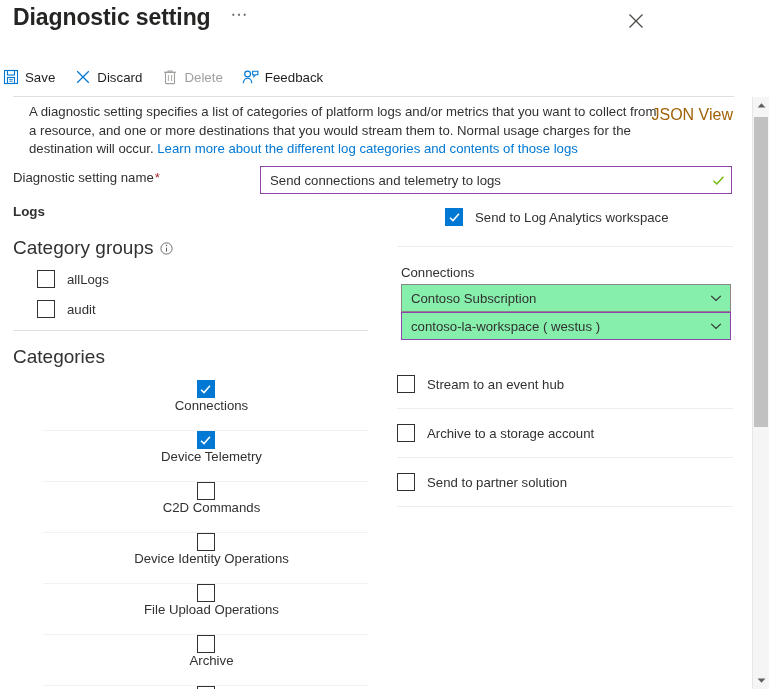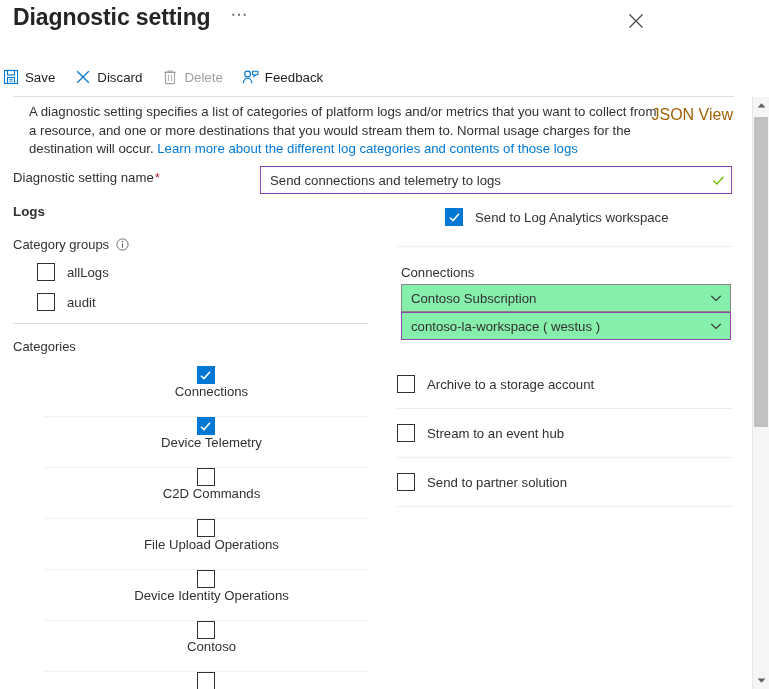--- a/index.html
+++ b/index.html
@@ -181,21 +181,21 @@
     top: 204px;
     width: 358px;
   }
   .section-h {
     font-size: 13.4px;
     font-weight: 700;
     color: #323130;
     margin: 0 0 18px 0;
   }
   .sub-h {
-    font-size: 13px;
+    font-size: 19px;
     color: #323130;
     display: flex;
     align-items: center;
   }
   .info-icon {
     display: inline-flex;
     margin-left: 7px;
     color: #605e5c;
   }
 
@@ -483,41 +483,41 @@
           <span class="cb-label">C2D Commands</span>
         </div>
         <div class="row-sep"></div>
       </div>
 
       <div class="cat-item">
         <div class="cb-row">
           <span class="cb">
             
           </span>
+          <span class="cb-label">Device Identity Operations</span>
+        </div>
+        <div class="row-sep"></div>
+      </div>
+
+      <div class="cat-item">
+        <div class="cb-row">
+          <span class="cb">
+            
+          </span>
           <span class="cb-label">File Upload Operations</span>
         </div>
         <div class="row-sep"></div>
       </div>
 
       <div class="cat-item">
         <div class="cb-row">
           <span class="cb">
             
           </span>
-          <span class="cb-label">Device Identity Operations</span>
-        </div>
-        <div class="row-sep"></div>
-      </div>
-
-      <div class="cat-item">
-        <div class="cb-row">
-          <span class="cb">
-            
-          </span>
-          <span class="cb-label">Contoso</span>
+          <span class="cb-label">Archive</span>
         </div>
         <div class="row-sep"></div>
       </div>
 
       <div class="cat-item">
         <div class="cb-row">
           <span class="cb">
             
           </span>
 
@@ -563,31 +563,31 @@
       </div>
     </div>
 
     <div style="margin-top:20px;">
 
       <div class="dest-item">
         <div class="cb-row">
           <span class="cb">
             
           </span>
+          <span class="cb-label">Stream to an event hub</span>
+        </div>
+        <div class="row-sep"></div>
+      </div>
+
+      <div class="dest-item">
+        <div class="cb-row">
+          <span class="cb">
+            
+          </span>
           <span class="cb-label">Archive to a storage account</span>
-        </div>
-        <div class="row-sep"></div>
-      </div>
-
-      <div class="dest-item">
-        <div class="cb-row">
-          <span class="cb">
-            
-          </span>
-          <span class="cb-label">Stream to an event hub</span>
         </div>
         <div class="row-sep"></div>
       </div>
 
       <div class="dest-item">
         <div class="cb-row">
           <span class="cb">
             
           </span>
           <span class="cb-label">Send to partner solution</span>

